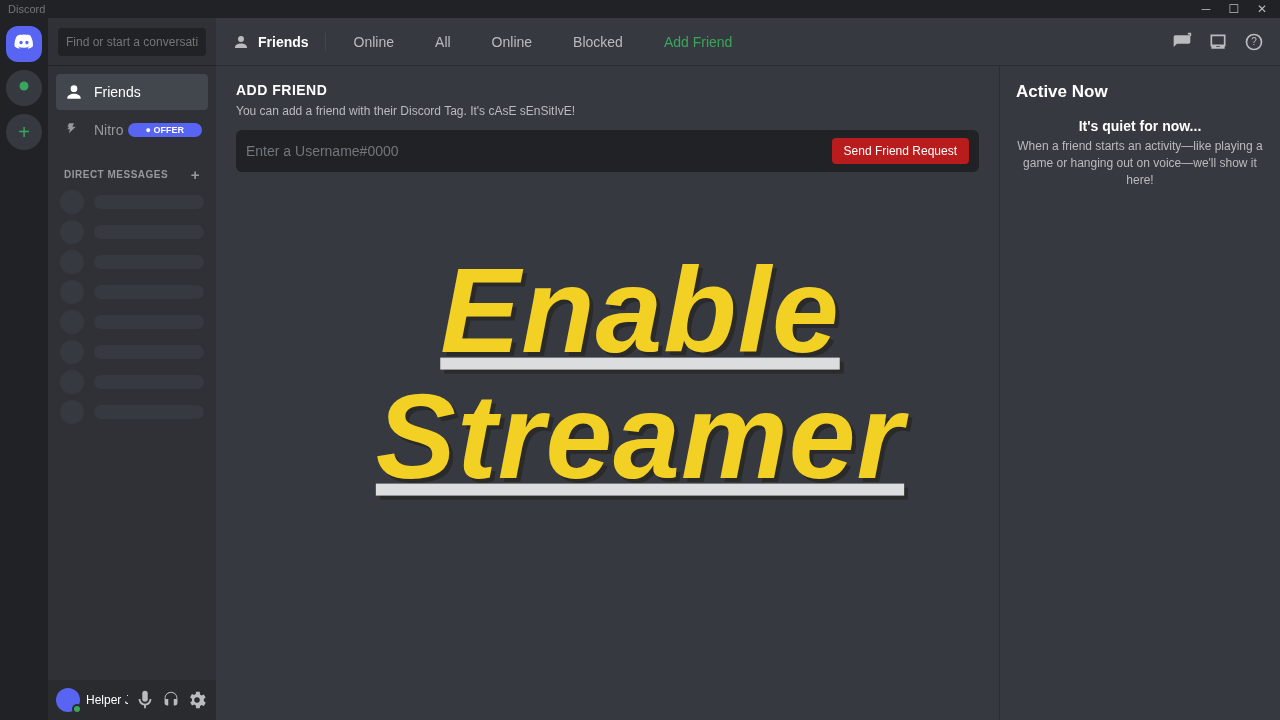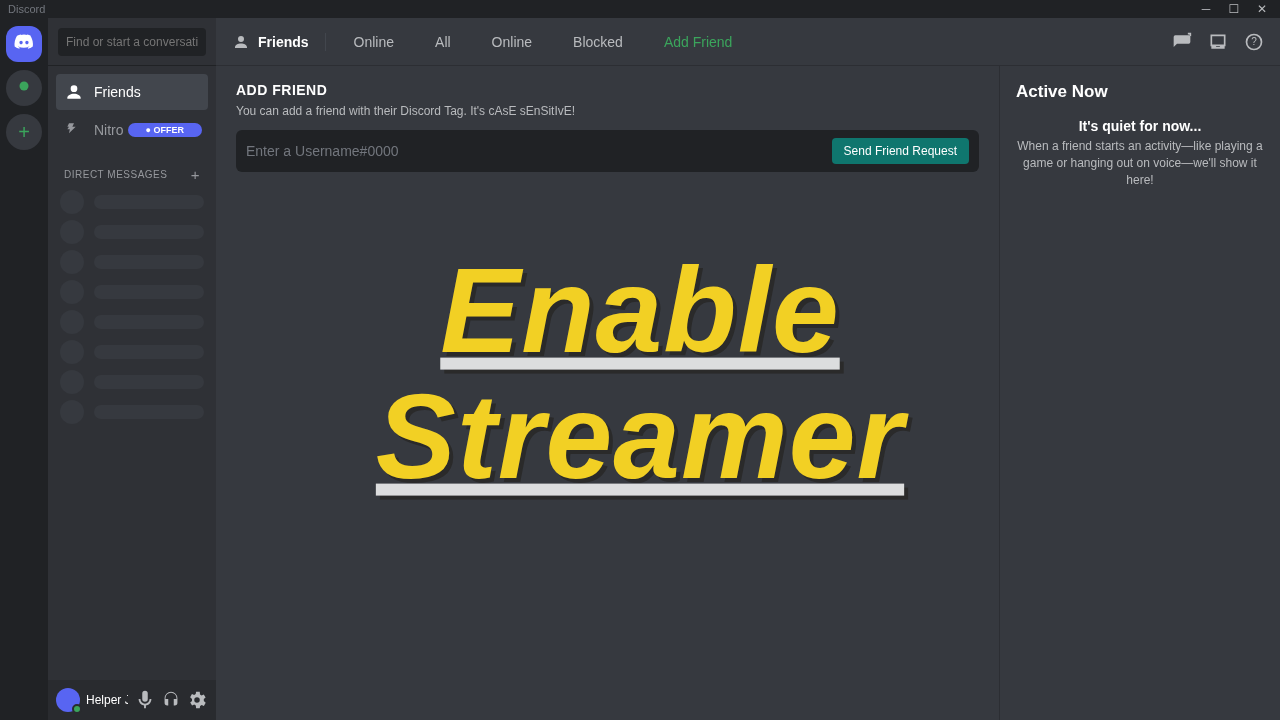--- a/index.html
+++ b/index.html
@@ -109,21 +109,21 @@
   border-radius: 8px;
   font-weight: bold;
 }
 .dm-header {
   display: flex;
   justify-content: space-between;
   align-items: center;
   padding: 16px 16px 4px 16px;
   color: #96989d;
   font-size: 10px;
-  font-weight: 400;
+  font-weight: 700;
   letter-spacing: 0.5px;
 }
 .dm-list { padding: 0 8px; }
 .dm-placeholder {
   display: flex;
   align-items: center;
   height: 30px;
   gap: 10px;
   padding: 0 4px;
 }
@@ -232,21 +232,21 @@
 .add-input {
   flex: 1;
   background: transparent;
   border: none;
   color: #dcddde;
   font-size: 14px;
   outline: none;
 }
 .add-input::placeholder { color: #72767d; }
 .send-btn {
-  background: #0f766e;
+  background: #b91c1c;
   color: #fff;
   border: none;
   border-radius: 4px;
   padding: 6px 12px;
   font-size: 12px;
   cursor: pointer;
 }
 .active-now {
   width: 280px;
   padding: 16px 12px;

